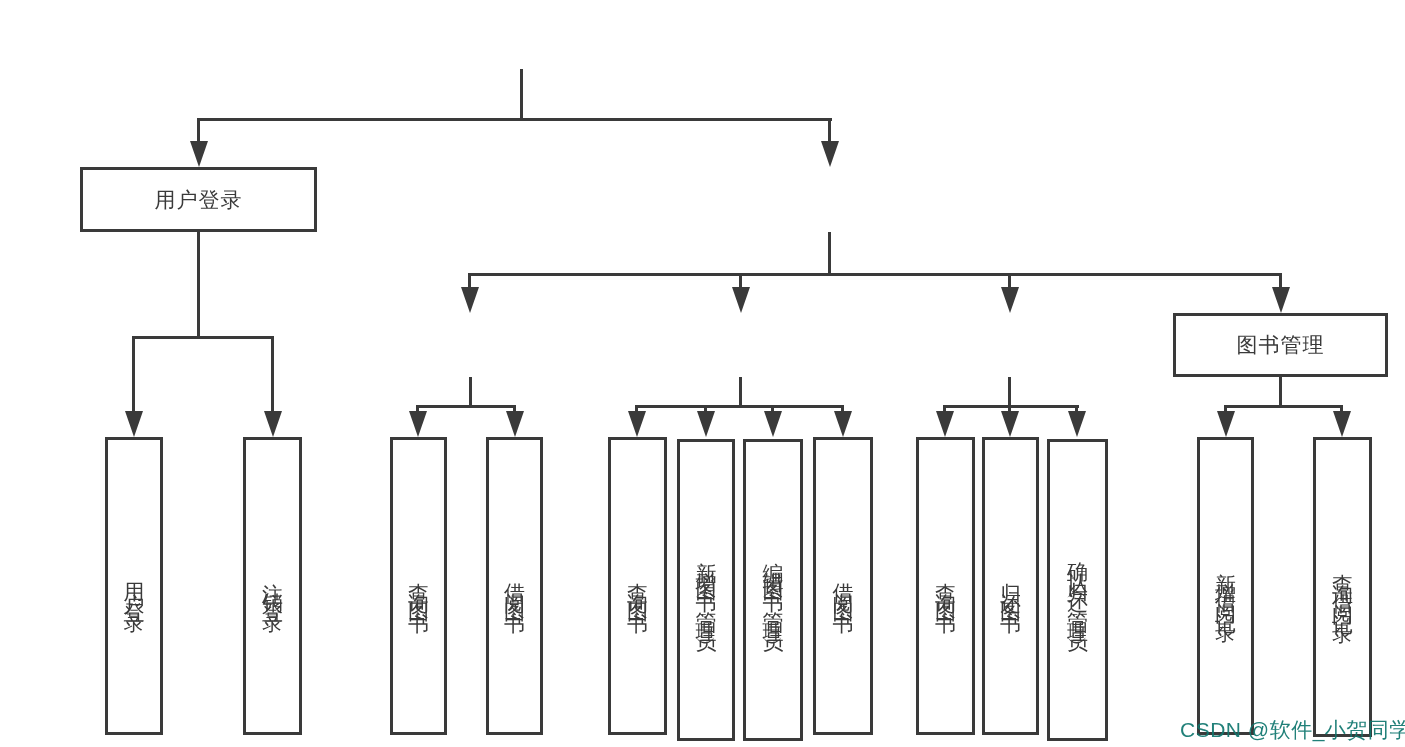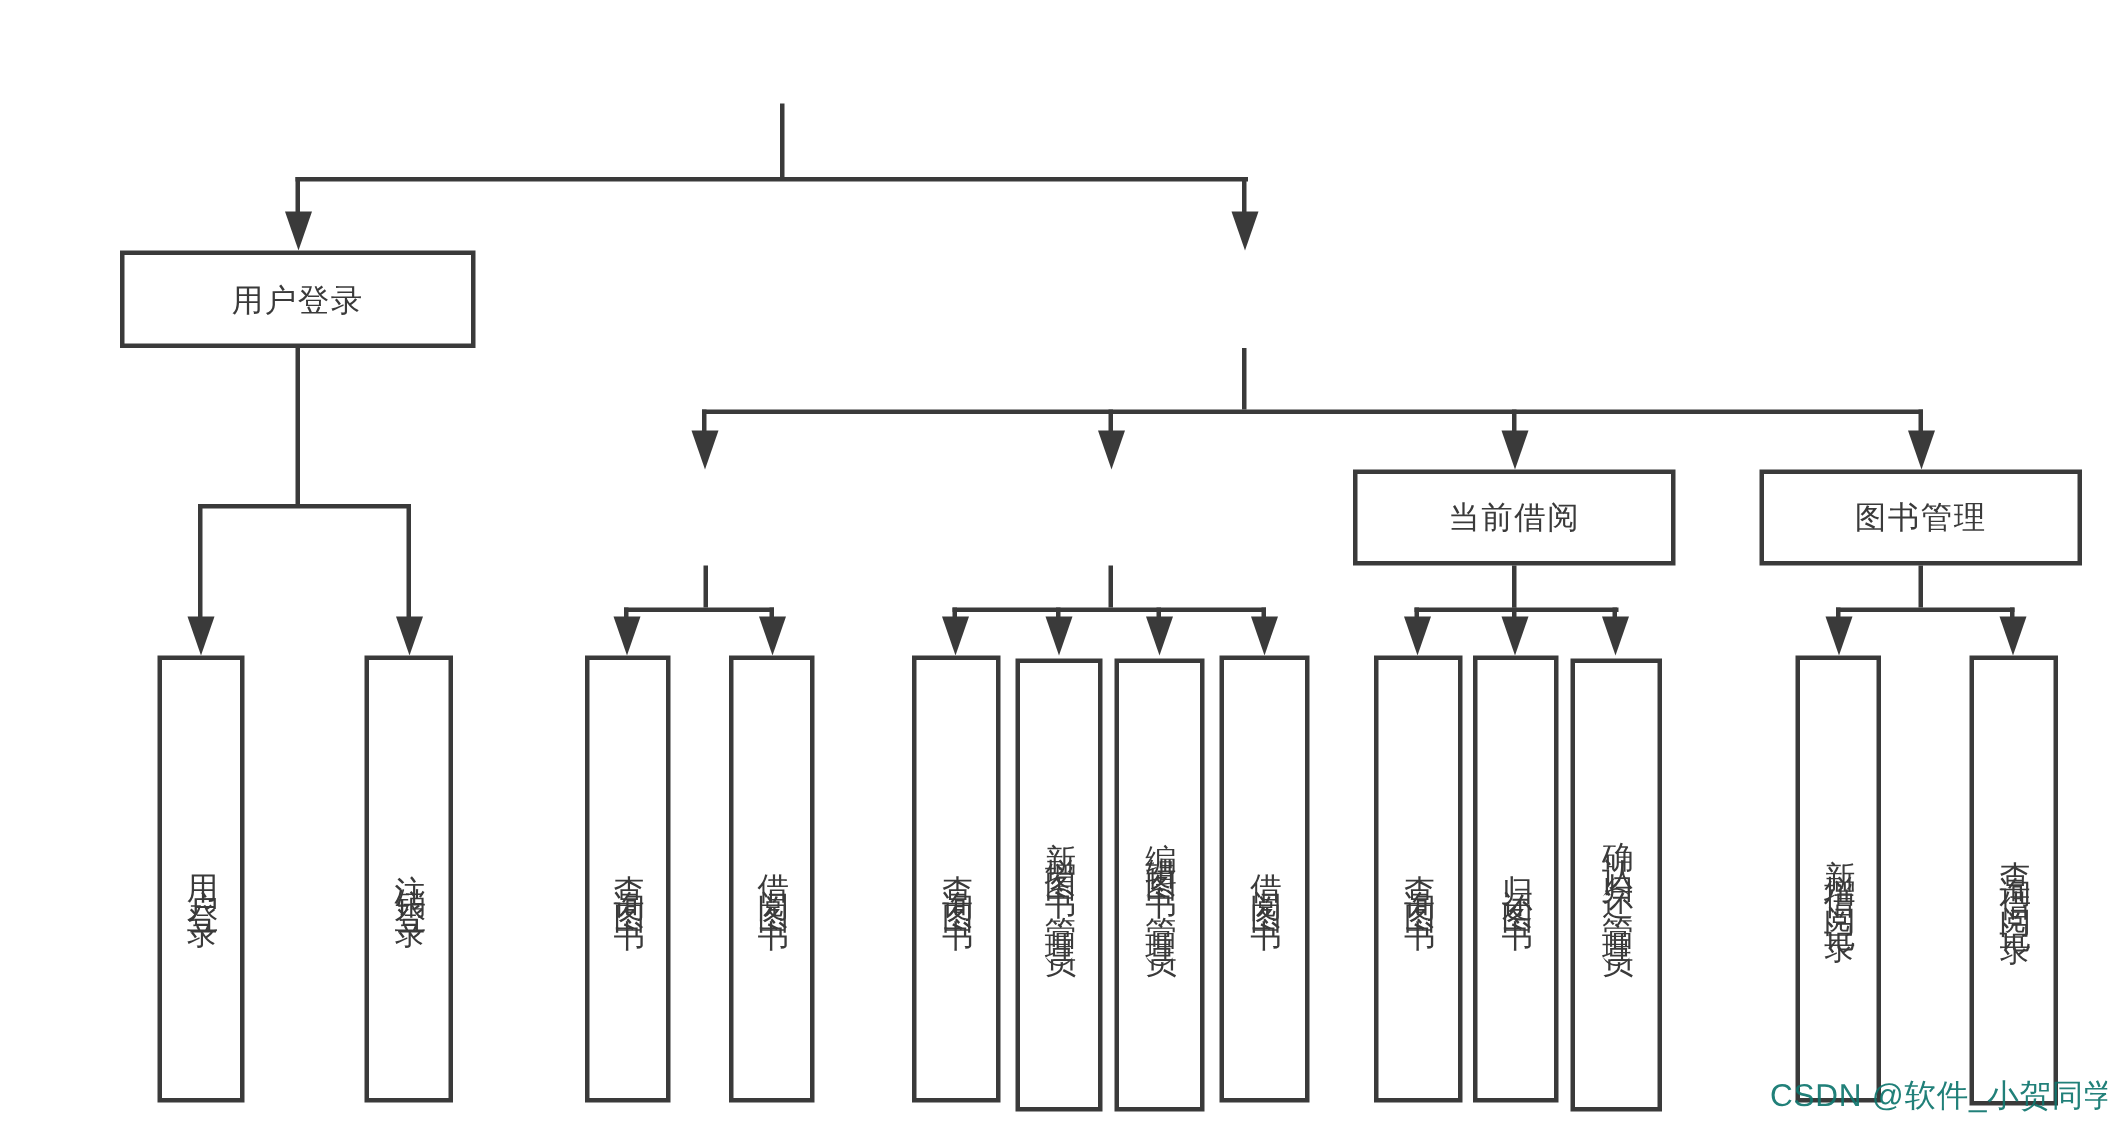--- a/index.html
+++ b/index.html
@@ -80,21 +80,20 @@
   <div class="line" style="left:468px;top:273px;width:814px;height:3px"></div>
   <div class="line" style="left:468px;top:273px;width:3px;height:15px"></div>
   <div class="arrow" style="left:461px;top:287px"></div>
   <div class="line" style="left:739px;top:273px;width:3px;height:15px"></div>
   <div class="arrow" style="left:732px;top:287px"></div>
   <div class="line" style="left:1008px;top:273px;width:3px;height:15px"></div>
   <div class="arrow" style="left:1001px;top:287px"></div>
   <div class="line" style="left:1279px;top:273px;width:3px;height:15px"></div>
   <div class="arrow" style="left:1272px;top:287px"></div>
 
-  <div class="node" style="left:902px;top:313px;width:215px;height:64px">当前借阅</div>
   <div class="node" style="left:1173px;top:313px;width:215px;height:64px">图书管理</div>
 
   <div class="line" style="left:469px;top:377px;width:3px;height:28px"></div>
   <div class="line" style="left:416px;top:405px;width:100px;height:3px"></div>
   <div class="line" style="left:416px;top:405px;width:3px;height:8px"></div>
   <div class="arrow" style="left:409px;top:411px"></div>
   <div class="line" style="left:513px;top:405px;width:3px;height:8px"></div>
   <div class="arrow" style="left:506px;top:411px"></div>
 
   <div class="line" style="left:739px;top:377px;width:3px;height:28px"></div>

